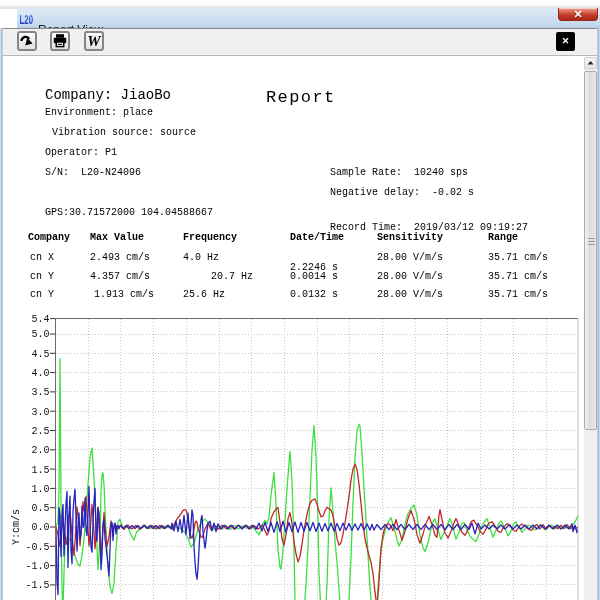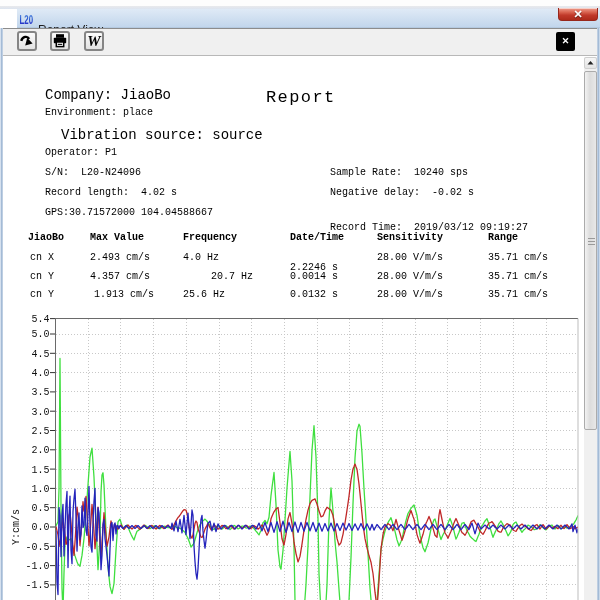--- a/index.html
+++ b/index.html
@@ -100,32 +100,31 @@
     <div class="sthumb">
         <div class="grip" style="top:166px"></div>
         <div class="grip" style="top:169px"></div>
         <div class="grip" style="top:172px"></div>
       </div>
   </div>
 
   <div class="mono" style="left:266px;top:60px;font-size:17px;letter-spacing:1.4px;margin-top:28px;">Report</div>
   <div class="mono" style="left:45px;top:87px;font-size:14px;text-align:center;">Company: JiaoBo</div>
   <div class="mono" style="left:45px;top:107px;font-size:10px;">Environment: place</div>
-  <div class="mono" style="left:61px;top:127px;font-size:14px;">Vibration source: source</div>
+  <div class="mono" style="left:52px;top:127px;font-size:10px;">Vibration source: source</div>
   <div class="mono" style="left:45px;top:147px;font-size:10px;">Operator: P1</div>
 
   <div class="mono" style="left:45px;top:167px;font-size:10px;">S/N:  L20-N24096</div>
-  <div class="mono" style="left:45px;top:187px;font-size:10px;">Record length:  4.02 s</div>
   <div class="mono" style="left:45px;top:207px;font-size:10px;">GPS:30.71572000 104.04588667</div>
 
   <div class="mono" style="left:330px;top:167px;font-size:10px;">Sample Rate:  10240 sps</div>
   <div class="mono" style="left:330px;top:187px;font-size:10px;">Negative delay:  -0.02 s</div>
   <div class="mono" style="left:330px;top:222px;font-size:10px;">Record Time:  2019/03/12 09:19:27</div>
 
-  <div class="mono b" style="left:28px;top:232px;font-size:10px;">JiaoBo</div>
+  <div class="mono b" style="left:28px;top:232px;font-size:10px;">Company</div>
   <div class="mono b" style="left:90px;top:232px;font-size:10px;">Max Value</div>
   <div class="mono b" style="left:183px;top:232px;font-size:10px;">Frequency</div>
   <div class="mono b" style="left:290px;top:232px;font-size:10px;">Date/Time</div>
   <div class="mono b" style="left:377px;top:232px;font-size:10px;">Sensitivity</div>
   <div class="mono b" style="left:488px;top:232px;font-size:10px;">Range</div>
 
   <div class="mono" style="left:30px;top:252px;font-size:10px;">cn X</div>
   <div class="mono" style="left:90px;top:252px;font-size:10px;">2.493 cm/s</div>
   <div class="mono" style="left:183px;top:252px;font-size:10px;">4.0 Hz</div>
   <div class="mono" style="left:290px;top:252px;font-size:10px;margin-top:10px;">2.2246 s</div>

